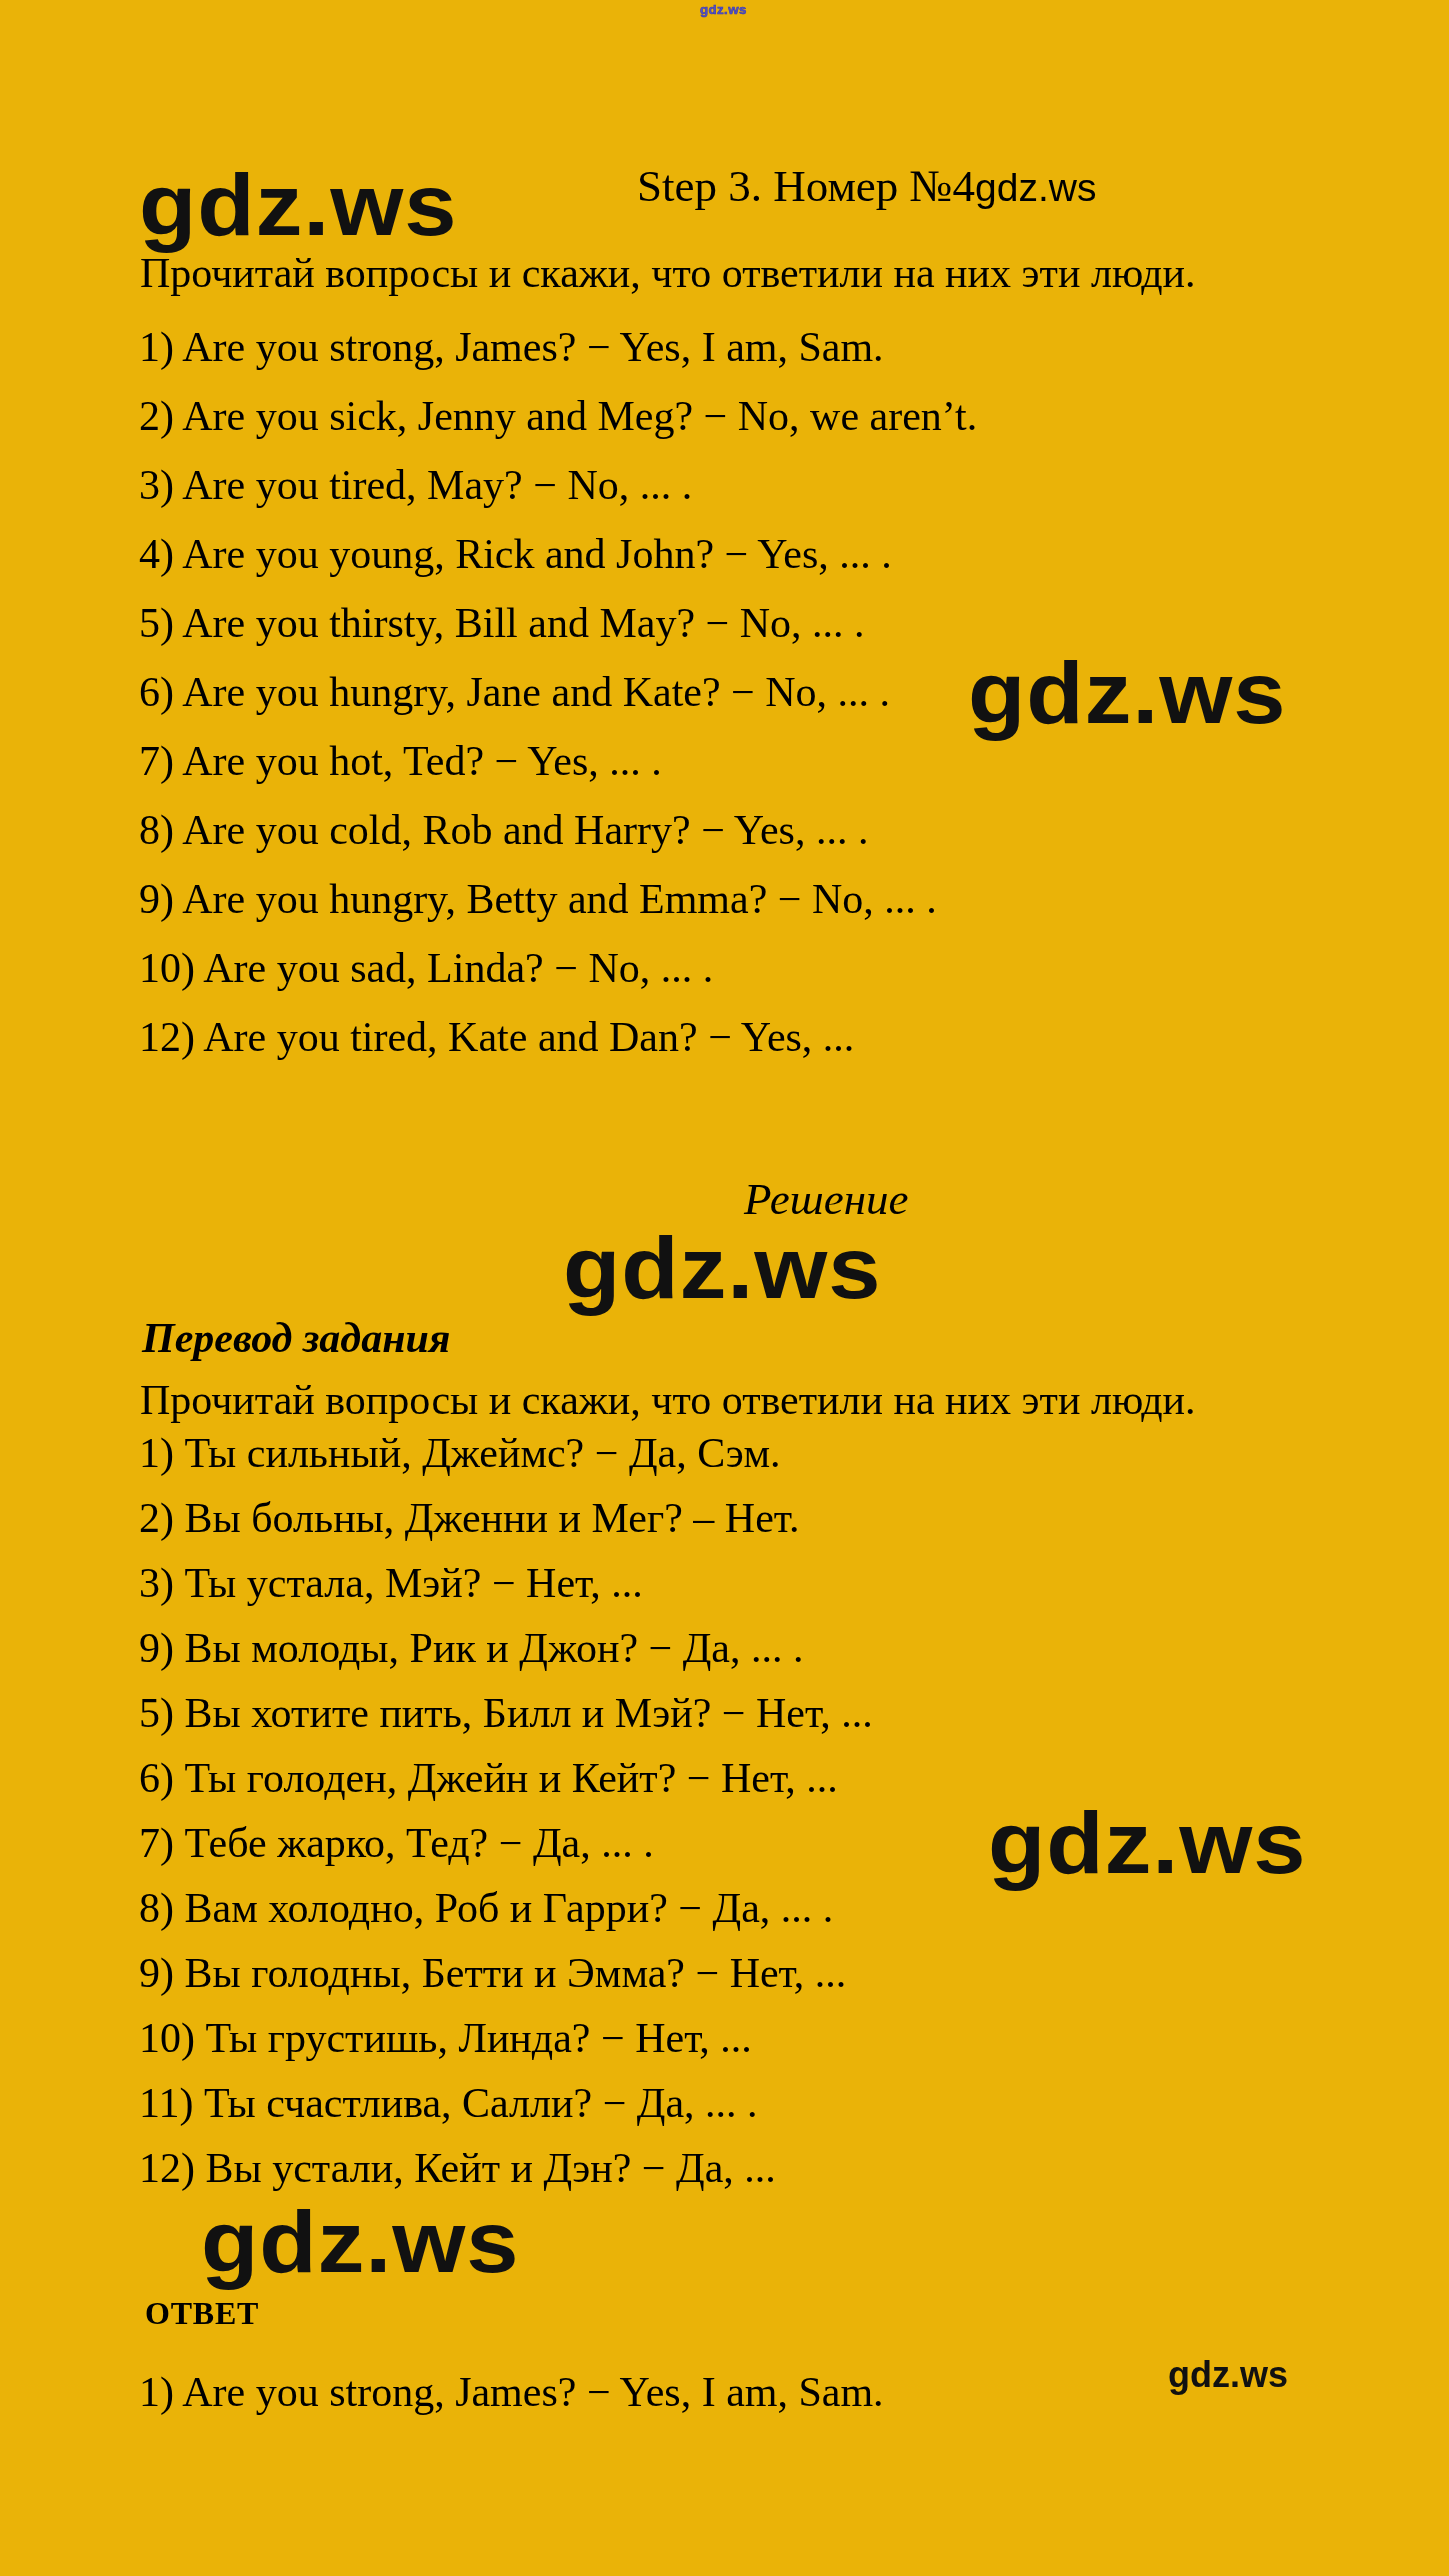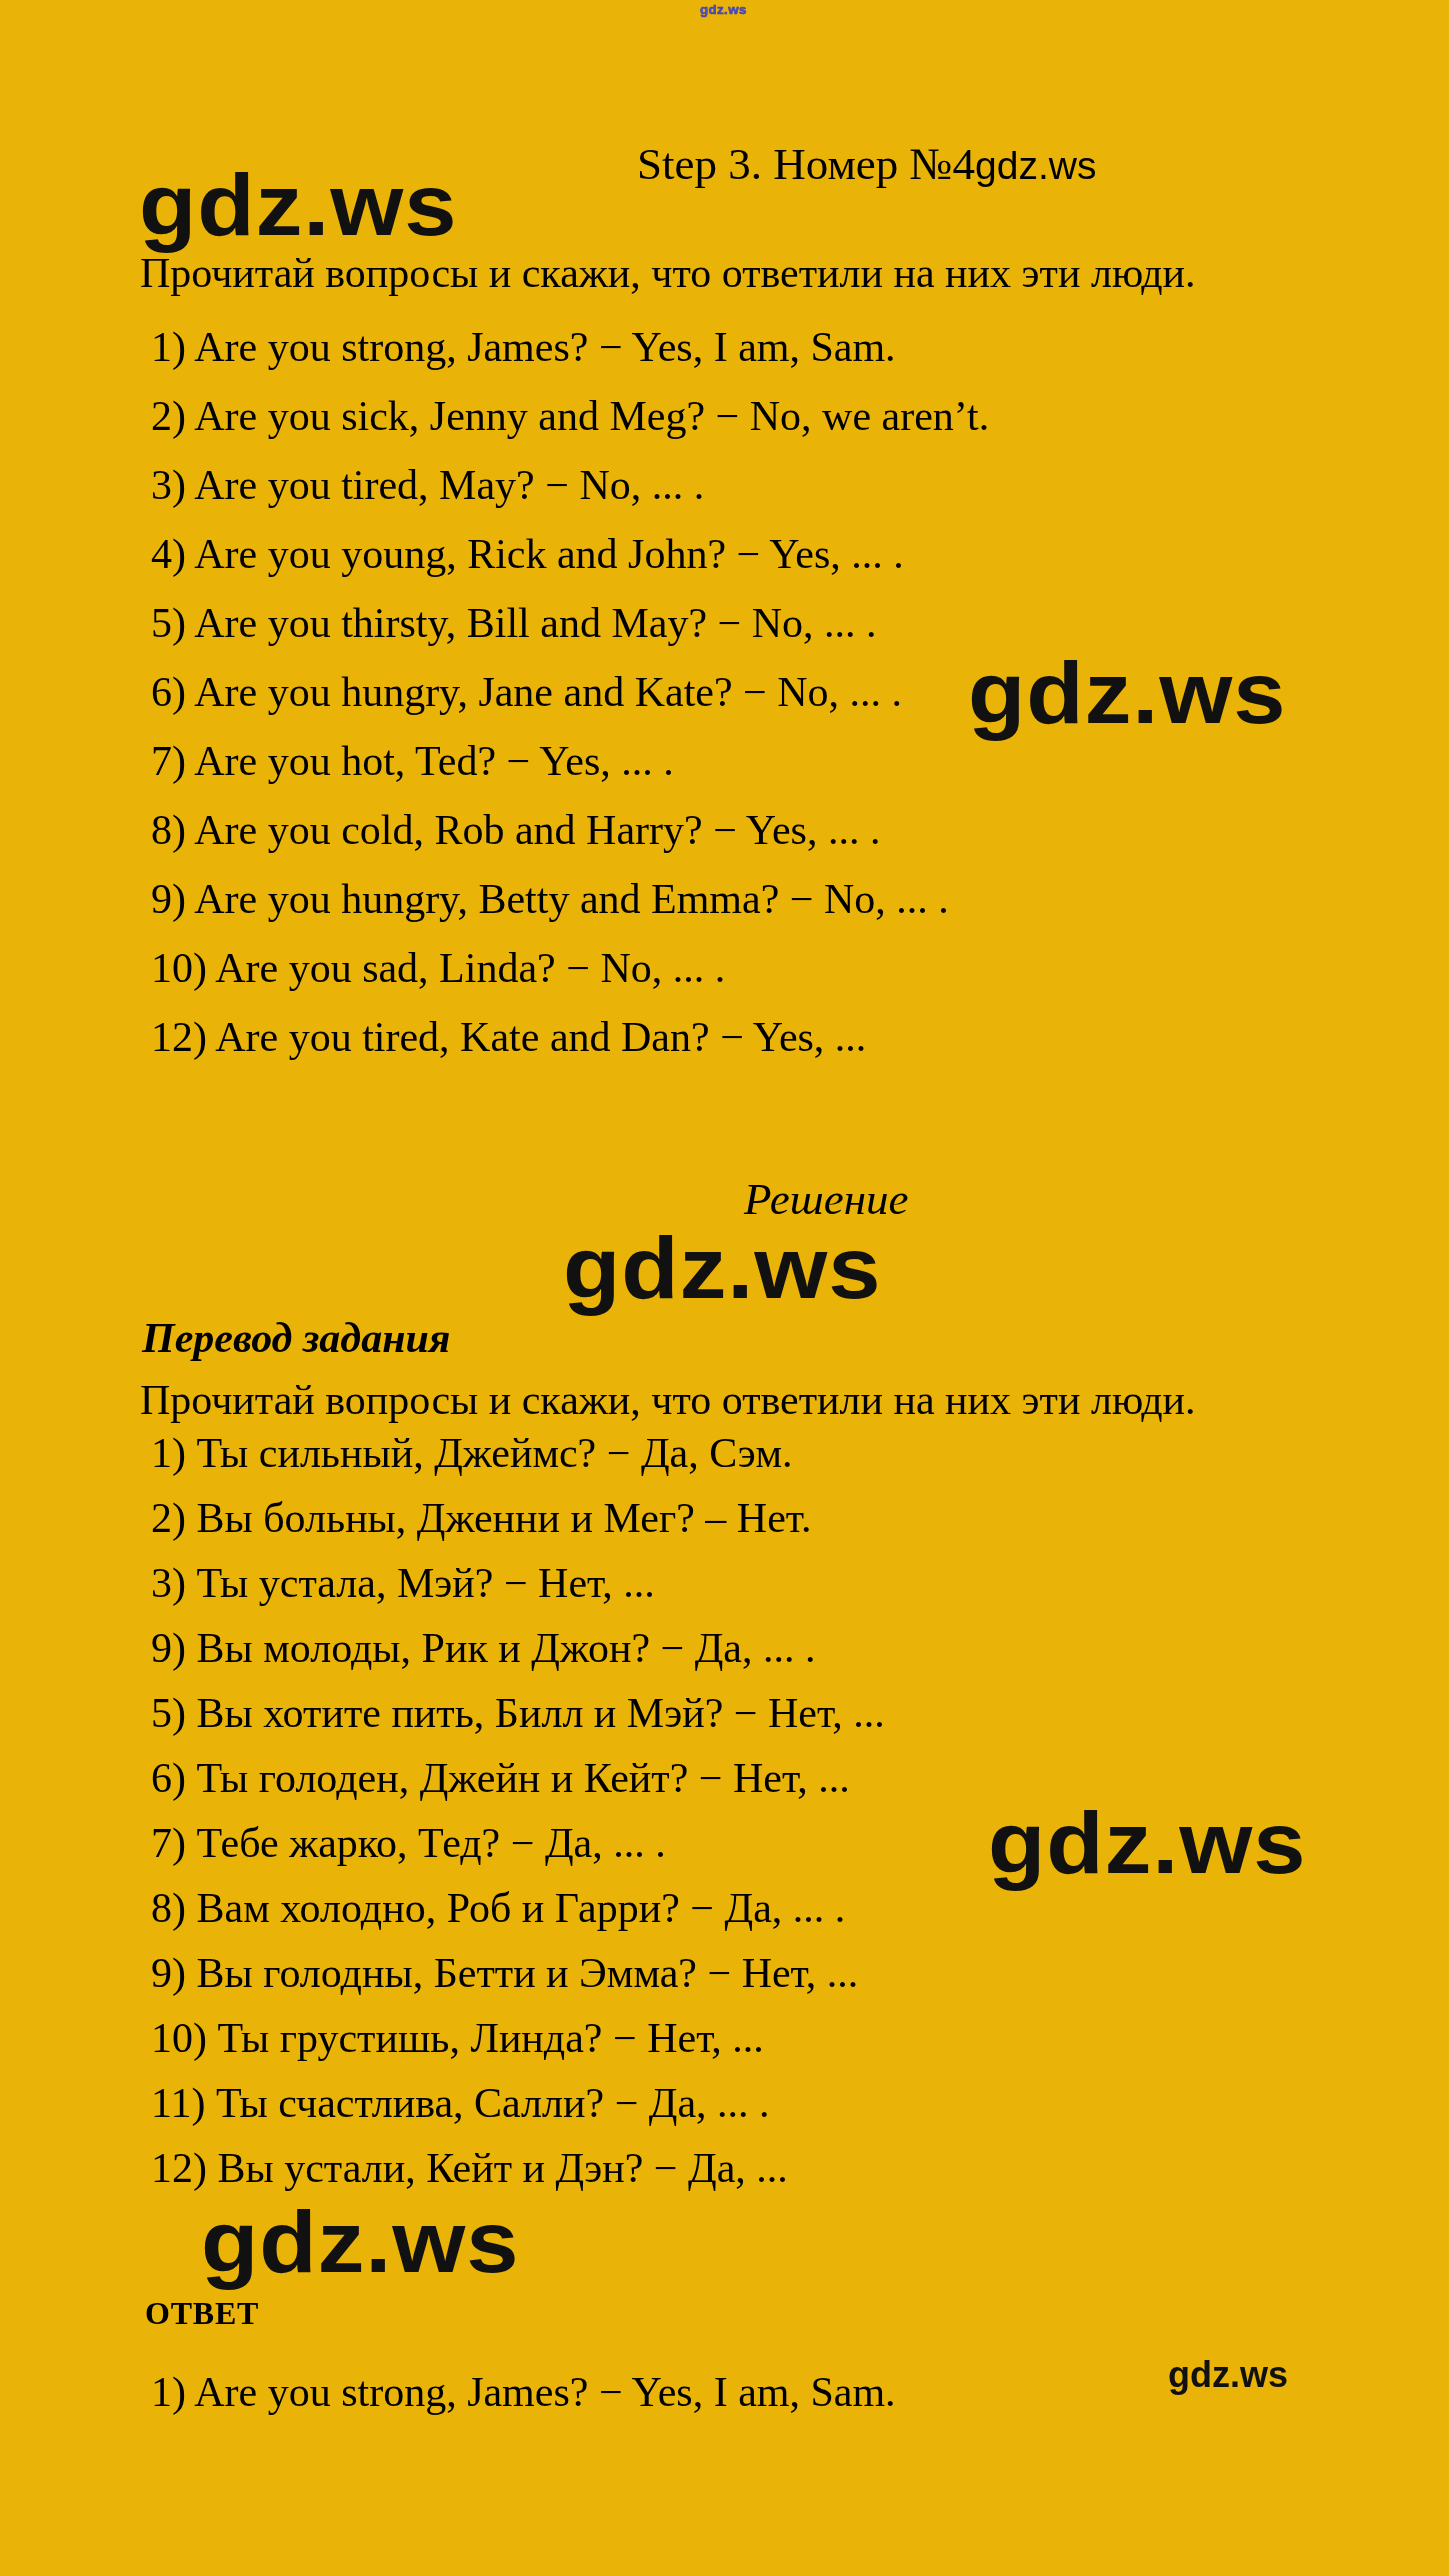--- a/index.html
+++ b/index.html
@@ -18,21 +18,21 @@
   .wm-top{
     left:700px; top:1.6px;
     font-family:"Liberation Sans", sans-serif;
     font-size:13.3px; font-weight:700;
     color:#5353c6;
     -webkit-text-stroke:0.6px #3a3ab4;
     letter-spacing:0.4px;
   }
 
   
-  .header-line{ left:637px; top:140px; font-size:45px; line-height:1.1;text-align:center; }
+  .header-line{ left:637px; top:162px; font-size:45px; line-height:1.1;text-align:center; }
   .header-title{ font-family:"Liberation Serif", serif; }
   .header-suffix{ font-family:"Liberation Sans", sans-serif; font-size:39px; }
 
   
   .wm-big{
     font-family:"Liberation Sans", sans-serif;
     font-weight:700;
     font-size:87px;
     line-height:1;
     letter-spacing:0.8px;
@@ -42,21 +42,21 @@
   }
   .wm-1{ left:139px;  top:161px;  }
   .wm-2{ left:968px; top:649px;  }
   .wm-3{ left:563px;  top:1224px; }
   .wm-4{ left:988px; top:1799px; }
   .wm-5{ left:201px;  top:2198px; }
 
   
   .intro{ left:140px; top:249px; font-size:42px; }
   .list{ font-size:42px; }
-  .list .li{ display:block;margin-left:12px; }
+  .list .li{ display:block; }
   .task-list{ left:139px; top:313px; line-height:69px; }
   .solution-heading{ left:744px; top:1173px; font-size:45px;font-style:italic; }
   .translation-heading{ left:142px; top:1314px; font-size:42px; font-weight:700; font-style:italic; }
   .translation-intro{ left:140px; top:1376px; font-size:42px; }
   .translation-list{ left:139px; top:1421px; line-height:65px; }
   .answer-heading{ left:145px; top:2295px; font-size:32px; font-weight:700; letter-spacing:0.8px; }
   .answer-list{ left:139px; top:2369px; line-height:47px; }
 
   
   .wm-bottom{

